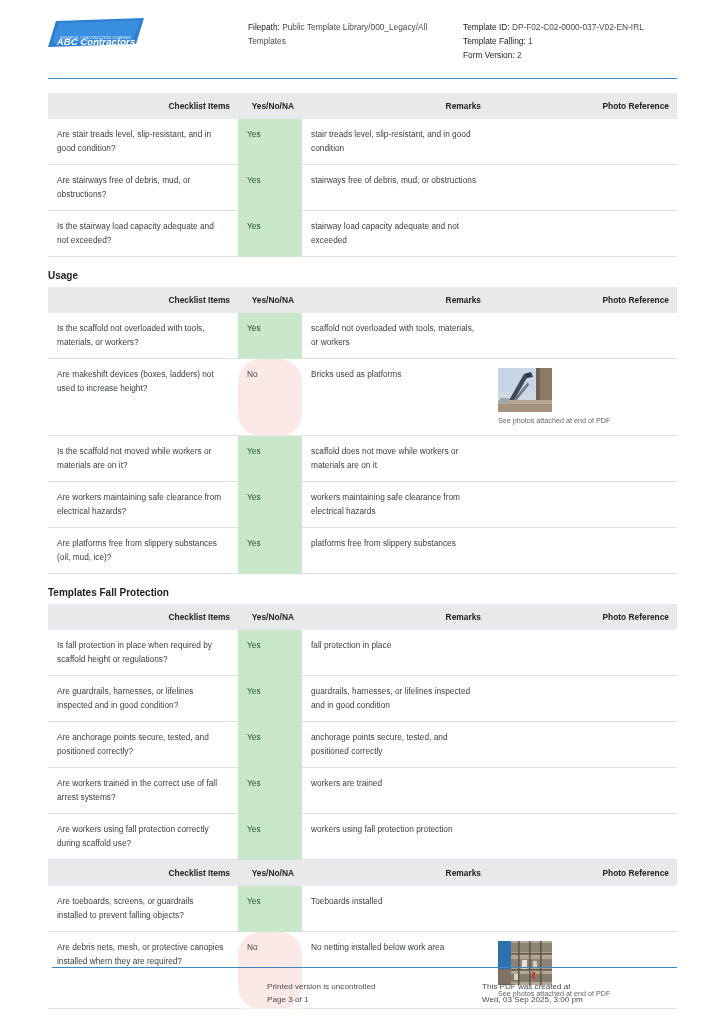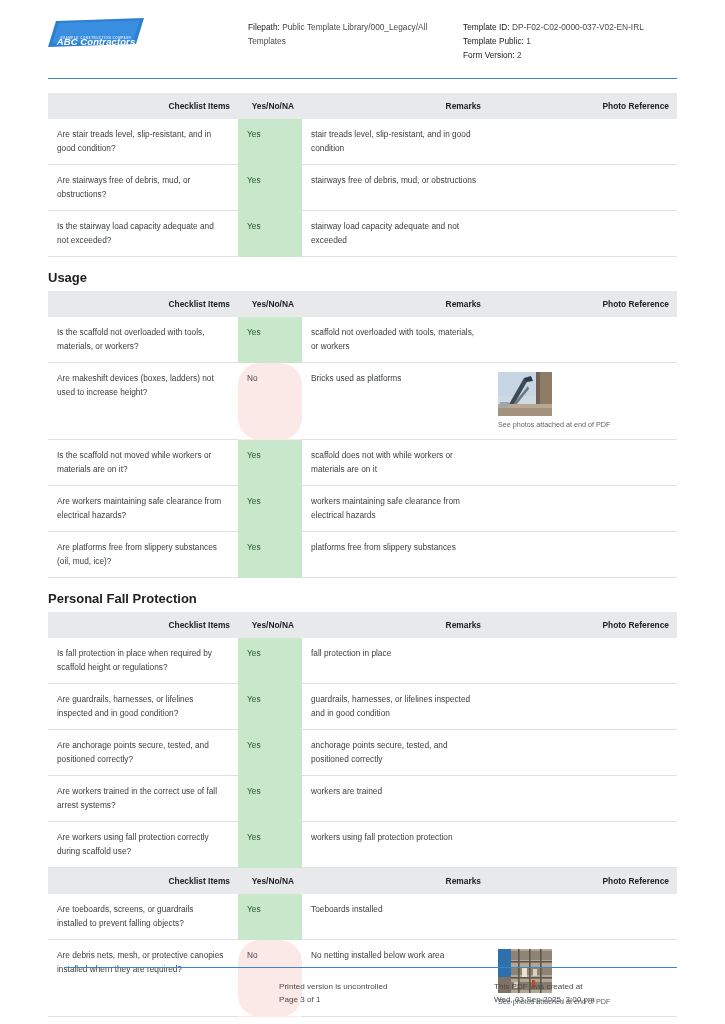--- a/index.html
+++ b/index.html
@@ -80,21 +80,21 @@
     font-weight: normal;
     color: #202124;
   }
   .rule {
     border-top: 1.6px solid #3e85c6;
     margin-top: 14px;
   }
 
   
   .section-title {
-    font-size: 13px;
+    font-size: 10px;
     font-weight: bold;
     color: #202124;
     margin: 13px 0 6px 0;
   }
   table.checklist {
     width: 629px;
     border-collapse: collapse;
     table-layout: fixed;
     font-size: 8.3px;
   }
@@ -147,21 +147,21 @@
   .photo-note {
     font-size: 7.2px;
     color: #5f6368;
     margin-top: 4px;
     line-height: 10px;
   }
 
   
   .footer {
     position: absolute;
-    left: 64px;
+    left: 52px;
     right: 48px;
     bottom: 18px;
   }
   .footer-rule {
     border-top: 1.6px solid #3e85c6;
     margin-bottom: 12px;
   }
   .footer-cols {
     display: flex;
     font-size: 8.1px;
@@ -197,21 +197,21 @@
       <span class="meta-label">Filepath:</span>
       <span>Public Template Library/000_Legacy/All Templates</span>
     </div>
 
     <div class="meta-col ids">
       <div>
         <span class="meta-label">Template ID:</span>
         <span>DP-F02-C02-0000-037-V02-EN-IRL</span>
       </div>
       <div>
-        <span class="meta-label">Template Public:</span>
+        <span class="meta-label">Template Falling:</span>
         <span>1</span>
       </div>
       <div>
         <span class="meta-label">Form Version:</span>
         <span>2</span>
       </div>
     </div>
   </div>
 
   <div class="rule"></div>
@@ -294,38 +294,38 @@
                   <rect y="36" width="54" height="8" fill="#a3937e"></rect>
                   <rect x="2" y="30" width="9" height="5" fill="#9aa6b0"></rect>
                 </svg>
               </div>
               <div class="photo-note">See photos attached at end of PDF</div>
             </td>
           </tr>
           <tr>
             <td class="item">Is the scaffold not moved while workers or materials are on it?</td>
             <td class="ans yes">Yes</td>
-            <td class="rem">scaffold does not with while workers or materials are on it</td>
+            <td class="rem">scaffold does not move while workers or materials are on it</td>
             <td class="photo"></td>
           </tr>
           <tr>
             <td class="item">Are workers maintaining safe clearance from electrical hazards?</td>
             <td class="ans yes">Yes</td>
             <td class="rem">workers maintaining safe clearance from electrical hazards</td>
             <td class="photo"></td>
           </tr>
           <tr>
             <td class="item">Are platforms free from slippery substances (oil, mud, ice)?</td>
             <td class="ans yes">Yes</td>
             <td class="rem">platforms free from slippery substances</td>
             <td class="photo"></td>
           </tr>
         </tbody>
       </table>
-      <div class="section-title">Personal Fall Protection</div>
+      <div class="section-title">Templates Fall Protection</div>
       <table class="checklist">
         <colgroup>
           <col class="c-item">
           <col class="c-ans">
           <col class="c-rem">
           <col class="c-photo">
         </colgroup>
         <thead>
           <tr>
             <th>Checklist Items</th>

